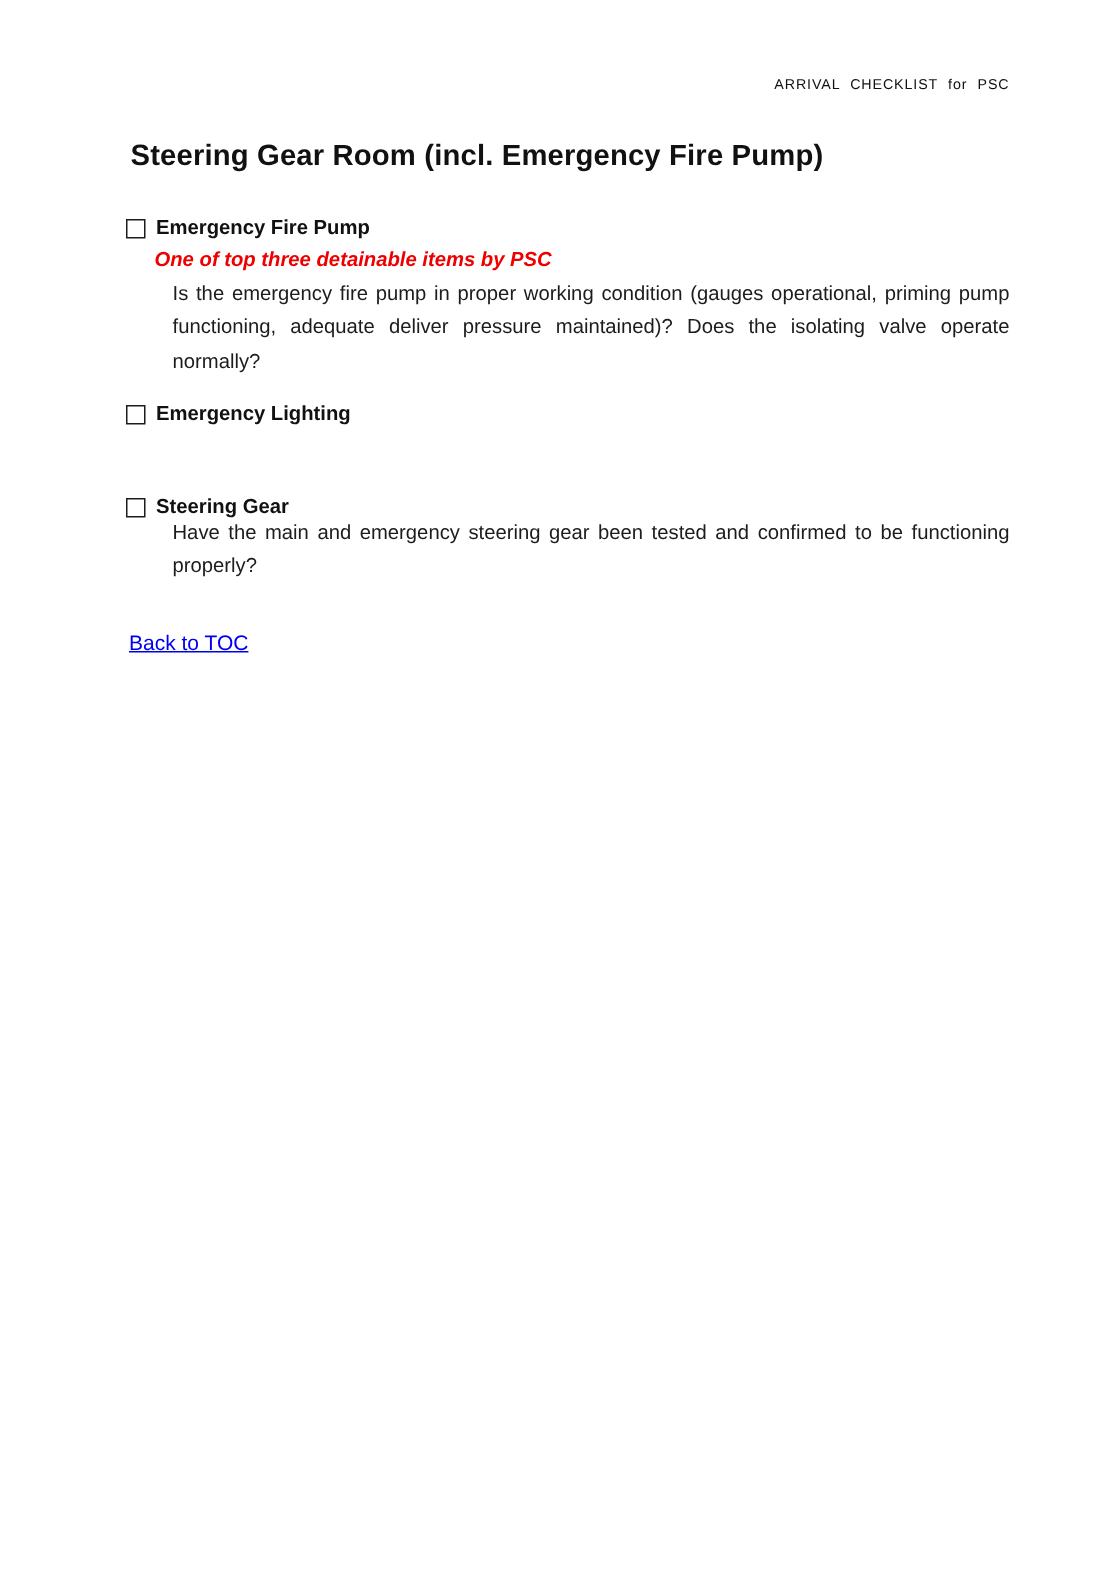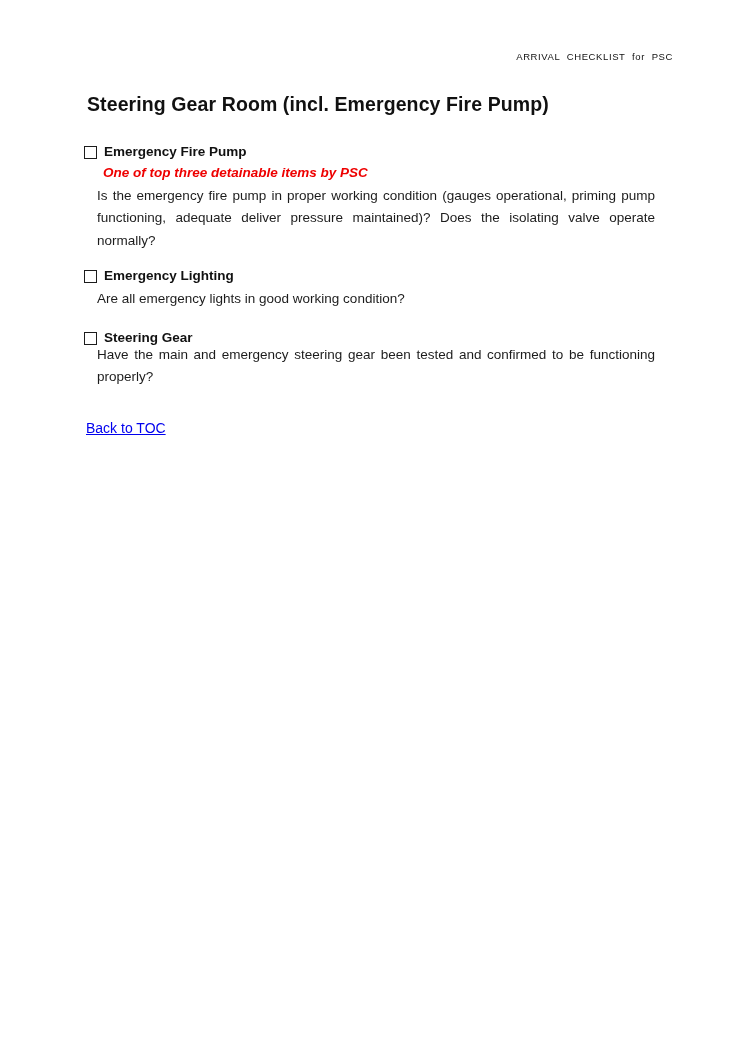--- a/index.html
+++ b/index.html
@@ -44,21 +44,21 @@
   .item-label{
     font-size:13.5px;font-weight:700;line-height:16px;color:#111;
     white-space:nowrap;
   }
   .item-note{
     position:absolute;left:103px;
     font-size:13.5px;font-weight:700;font-style:italic;
     color:var(--red);white-space:nowrap;
   }
   .item-question{
-    position:absolute;left:97px;width:558px;
+    position:absolute;left:115px;width:558px;
     font-size:13.5px;line-height:22.3px;
     text-align:justify;color:#1c1c1c;
   }
   .toc-link{
     position:absolute;top:420px;left:86px;
     font-size:14px;color:var(--link);
     text-decoration:underline;cursor:pointer;
     white-space:nowrap;
   }
   .page-number{
@@ -100,21 +100,20 @@
     <span class="checkbox"></span>
     <span class="item-label">Emergency Fire Pump</span>
   </div>
   <div class="item-note" style="top:165px">One of top three detainable items by PSC</div>
   <p class="item-question" style="top:185px">Is the emergency fire pump in proper working condition (gauges operational, priming pump functioning, adequate deliver pressure maintained)? Does the isolating valve operate normally?</p>
 
   <div class="item-head" style="top:268px">
     <span class="checkbox"></span>
     <span class="item-label">Emergency Lighting</span>
   </div>
-  <p class="item-question" style="top:288px">Are all emergency lights in good working condition?</p>
 
   <div class="item-head" style="top:330px">
     <span class="checkbox"></span>
     <span class="item-label">Steering Gear</span>
   </div>
   <p class="item-question" style="top:344px">Have the main and emergency steering gear been tested and confirmed to be functioning properly?</p>
 
   <a class="toc-link">Back to TOC</a>
 
   <div class="page-number">7</div>

